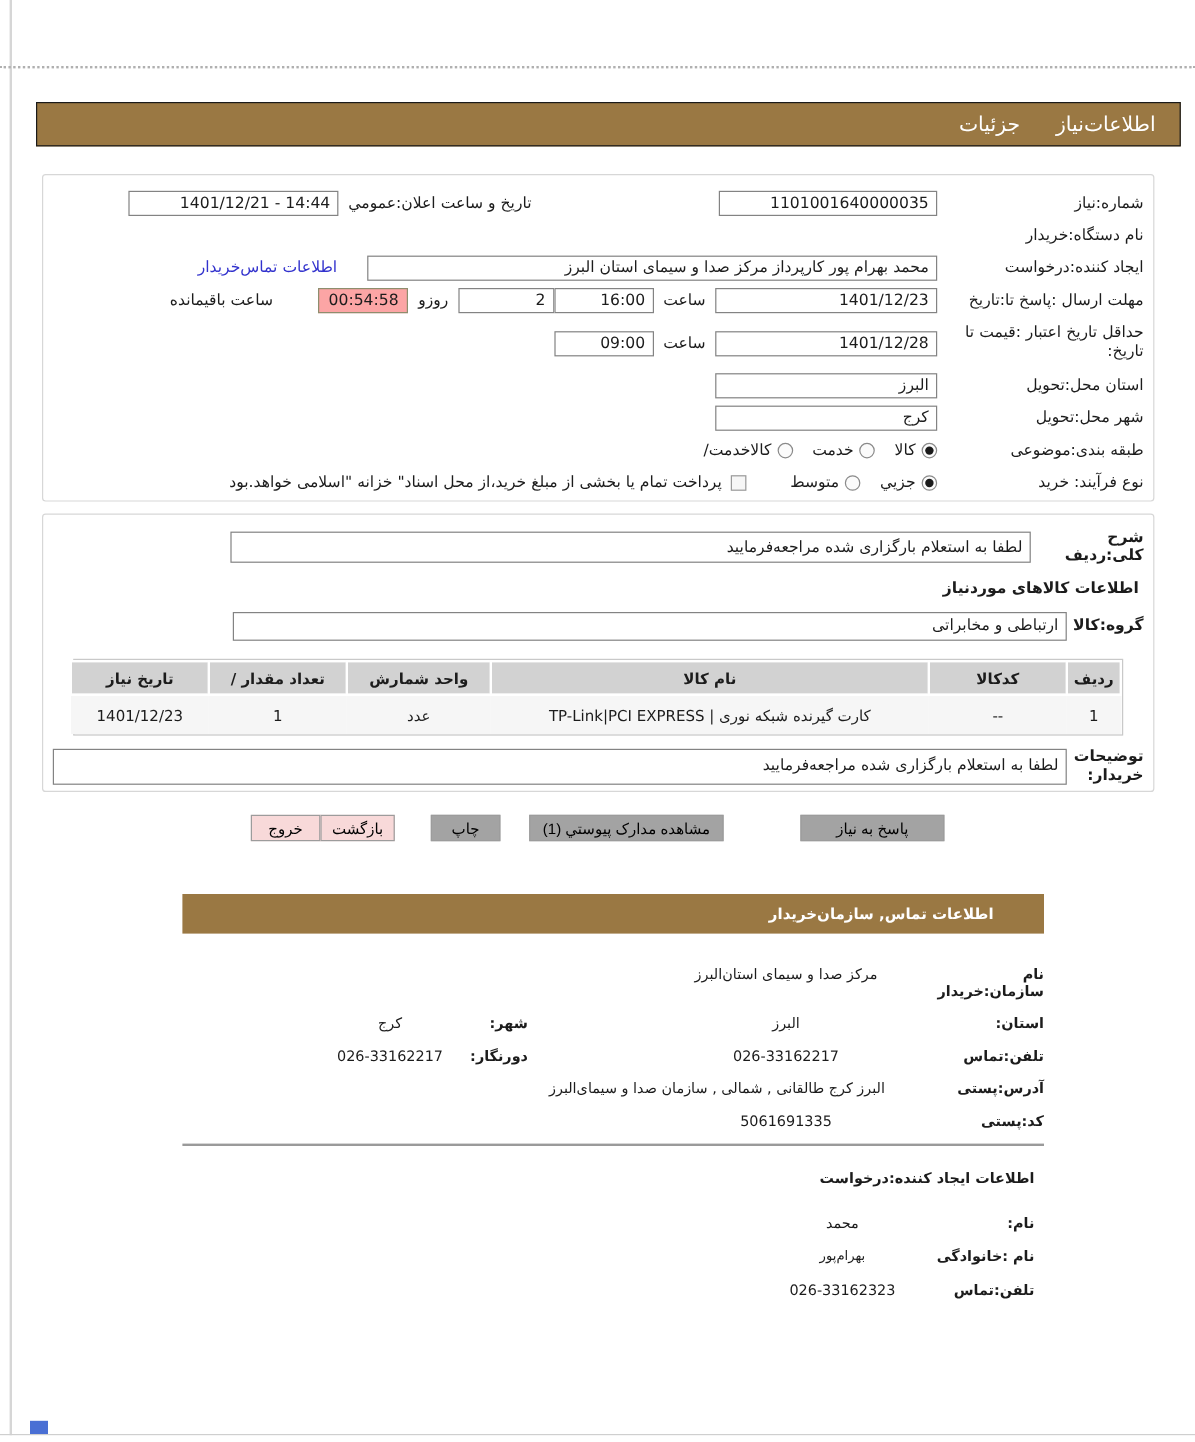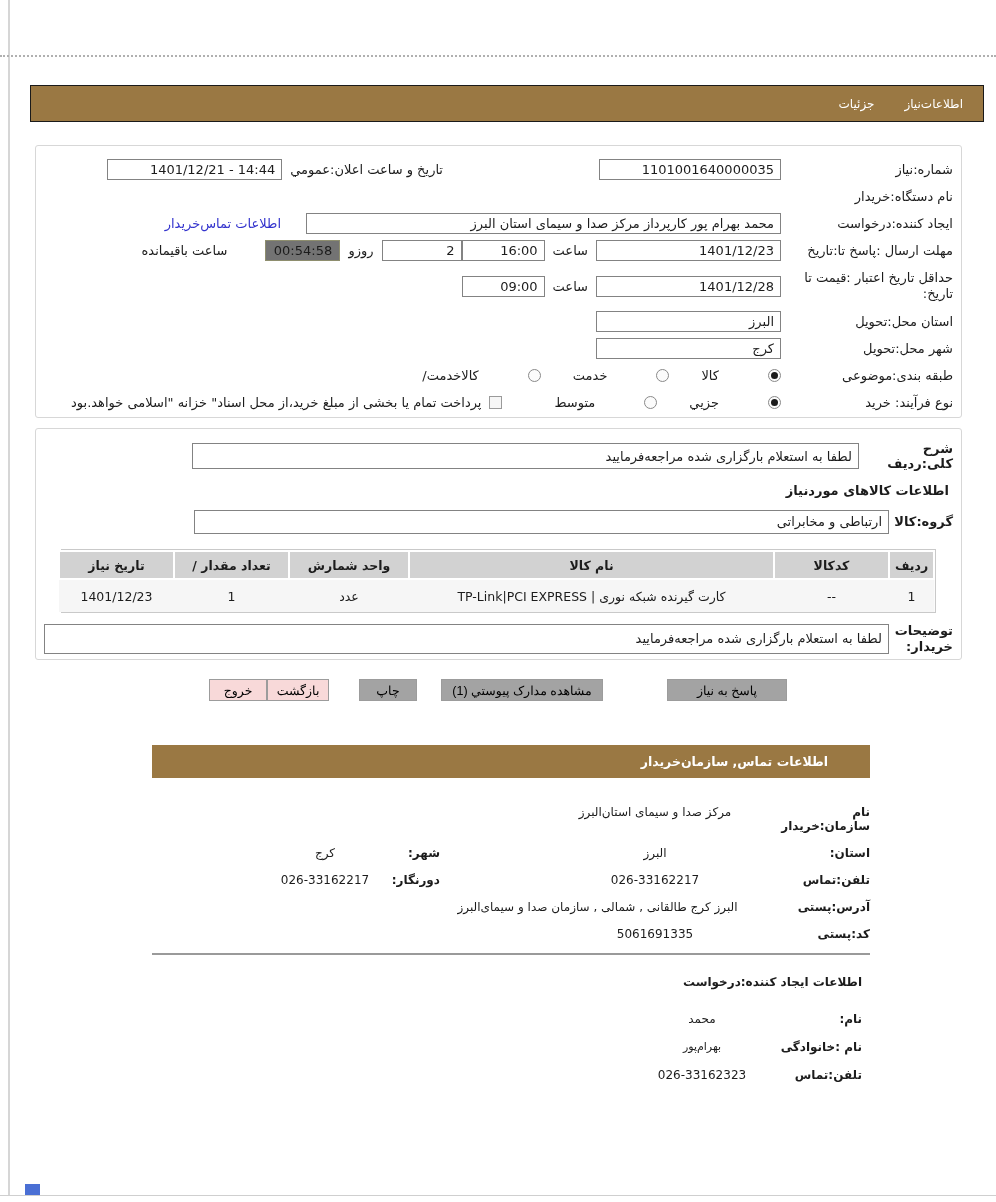--- a/index.html
+++ b/index.html
@@ -11,50 +11,50 @@
   .vline{position:absolute;left:8px;top:0;width:2px;height:1196px;background:#d6d6d6;}
   .dotline{position:absolute;left:0;top:55px;width:996px;border-top:2px dotted #b0b0b0;}
   .bottomline{position:absolute;left:0;top:1195px;width:996px;height:1px;background:#cfcfcf;}
   .bluesq{position:absolute;left:25px;top:1184px;width:15px;height:11px;background:#4a6fd4;}
 
   .tabbar{
     position:absolute;left:30px;top:85px;width:954px;height:37px;box-sizing:border-box;
     background:#9a7843;border:1px solid #1a1a1a;
     display:flex;align-items:center;gap:30px;padding:0 20px;
   }
-  .tab{color:#ffffff;font-size:12px;cursor:default;white-space:nowrap;}
+  .tab{color:#ffffff;font-size:17px;cursor:default;white-space:nowrap;}
 
   .panel{
     position:absolute;left:35px;width:927px;background:#ffffff;
     border:1px solid #d7d7d7;border-radius:3px;box-sizing:border-box;padding:10px 8px;
   }
   .panel1{top:145px;height:273px;}
   .panel2{top:428px;height:232px;padding-top:12px;}
 
   .frow{display:flex;align-items:center;min-height:27px;}
   .frow.tall{min-height:44px;}
   .lbl{width:172px;text-align:right;padding-left:6px;box-sizing:border-box;flex:none;}
   .lbl2{line-height:1.2;}
   .slbl{padding:0 8px;white-space:nowrap;flex:none;}
   .b{font-weight:bold;}
 
   .inp{
     border:1px solid #838383;height:21px;box-sizing:border-box;background:#fff;
     display:flex;align-items:center;padding:0 6px;flex:none;white-space:nowrap;overflow:hidden;
   }
   .inp.num{direction:ltr;justify-content:flex-end;}
-  .inp.khaki{background:#737373;border-color:#8e8e6e;direction:ltr;justify-content:center;}
+  .inp.khaki{background:#fca5a5;border-color:#8e8e6e;direction:ltr;justify-content:center;}
   .inp.grow{flex:1;}
   .link{color:#3232cd;white-space:nowrap;cursor:pointer;}
 
   .radio{width:13px;height:13px;border:1px solid #8a8a8a;border-radius:50%;
     background:#fbfbfb;flex:none;position:relative;margin-left:5px;box-sizing:border-box;}
   .radio.sel::after{content:"";position:absolute;left:2px;top:2px;right:2px;bottom:2px;
     background:#1a1a1a;border-radius:50%;}
-  .opt{display:flex;align-items:center;margin-left:32px;gap:44px;}
+  .opt{display:flex;align-items:center;margin-left:16px;}
   .chk{width:13px;height:13px;border:1px solid #9a9a9a;background:#f6f6f6;flex:none;
     margin-left:8px;box-sizing:border-box;}
 
   .items-heading{margin:12px 4px 0 0;font-weight:bold;}
   .tblwrap{border:1px solid #c9c9c9;width:875px;margin:14px 17px 0 0;background:#fbfbfb;box-sizing:border-box;}
   table.itable{width:100%;border-collapse:collapse;font-size:12.5px;table-layout:fixed;}
   table.itable th{background:#d2d2d2;border:2px solid #ffffff;height:26px;font-weight:bold;
     text-align:center;padding:0 2px;overflow:hidden;white-space:nowrap;}
   table.itable td{height:32px;text-align:center;background:#f6f6f6;padding:0 2px;
     white-space:nowrap;overflow:hidden;}

